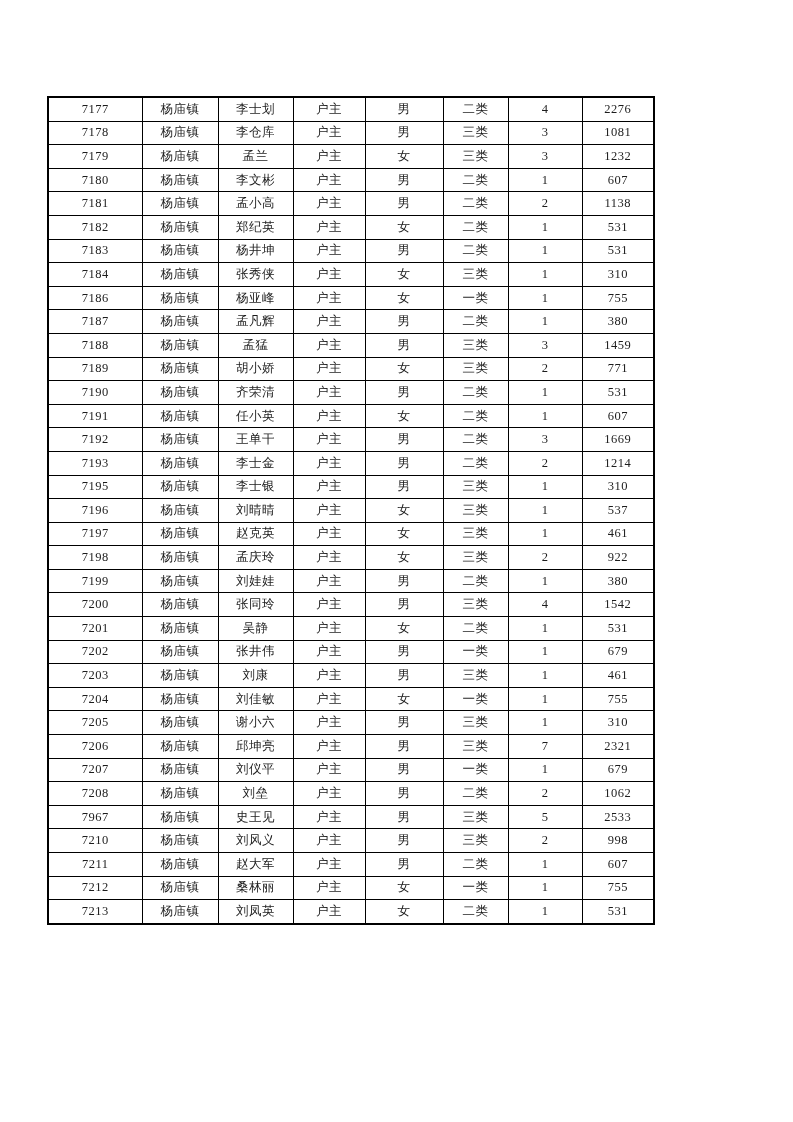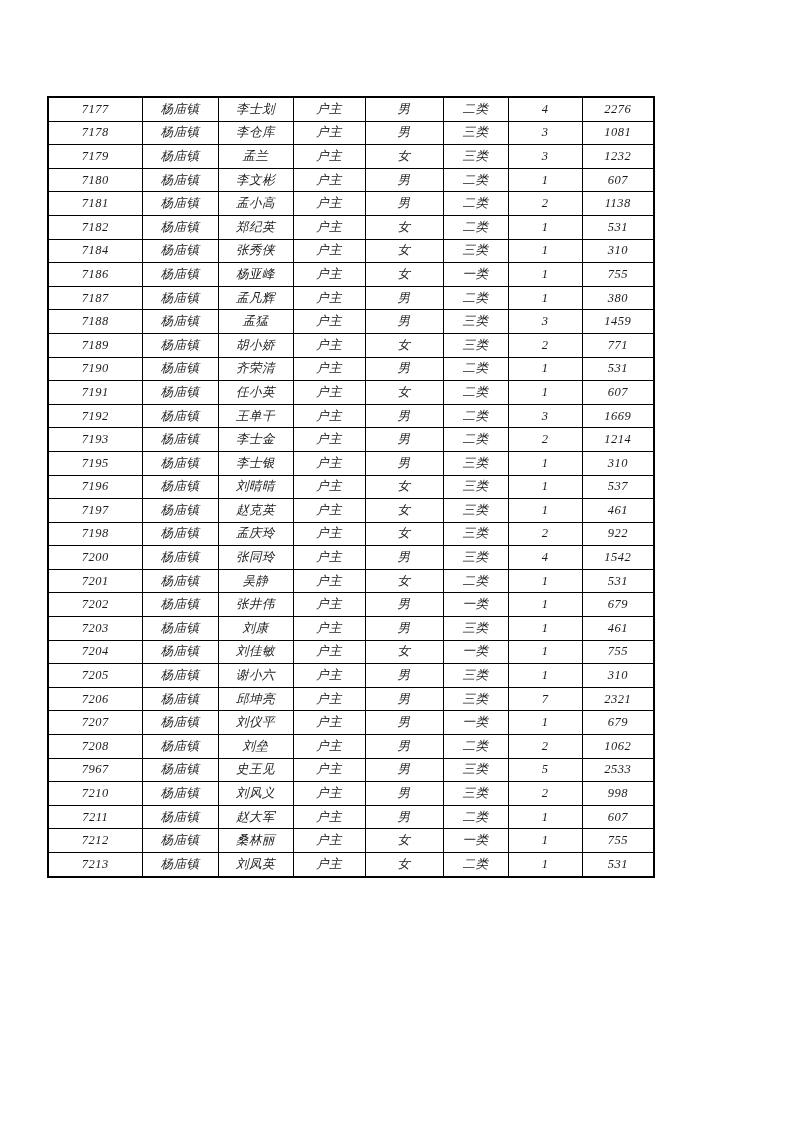--- a/index.html
+++ b/index.html
@@ -7,21 +7,20 @@
     padding: 0;
     background: #ffffff;
   }
   .page {
     position: relative;
     width: 793px;
     height: 1122px;
     background: #ffffff;
     overflow: hidden;
     font-family: "Liberation Serif", "DejaVu Serif", serif;
-    font-style: italic;
   }
   table.roster {
     position: absolute;
     left: 47px;
     top: 96px;
     width: 606px;
     border-collapse: collapse;
     table-layout: fixed;
     border: 2px solid #000000;
   }
@@ -116,20 +115,30 @@
           <td>7182</td>
           <td>杨庙镇</td>
           <td>郑纪英</td>
           <td>户主</td>
           <td>女</td>
           <td>二类</td>
           <td>1</td>
           <td>531</td>
         </tr>
         <tr>
+          <td>7183</td>
+          <td>杨庙镇</td>
+          <td>杨井坤</td>
+          <td>户主</td>
+          <td>男</td>
+          <td>二类</td>
+          <td>1</td>
+          <td>531</td>
+        </tr>
+        <tr>
           <td>7184</td>
           <td>杨庙镇</td>
           <td>张秀侠</td>
           <td>户主</td>
           <td>女</td>
           <td>三类</td>
           <td>1</td>
           <td>310</td>
         </tr>
         <tr>
@@ -244,20 +253,30 @@
         </tr>
         <tr>
           <td>7198</td>
           <td>杨庙镇</td>
           <td>孟庆玲</td>
           <td>户主</td>
           <td>女</td>
           <td>三类</td>
           <td>2</td>
           <td>922</td>
+        </tr>
+        <tr>
+          <td>7199</td>
+          <td>杨庙镇</td>
+          <td>刘娃娃</td>
+          <td>户主</td>
+          <td>男</td>
+          <td>二类</td>
+          <td>1</td>
+          <td>380</td>
         </tr>
         <tr>
           <td>7200</td>
           <td>杨庙镇</td>
           <td>张同玲</td>
           <td>户主</td>
           <td>男</td>
           <td>三类</td>
           <td>4</td>
           <td>1542</td>

